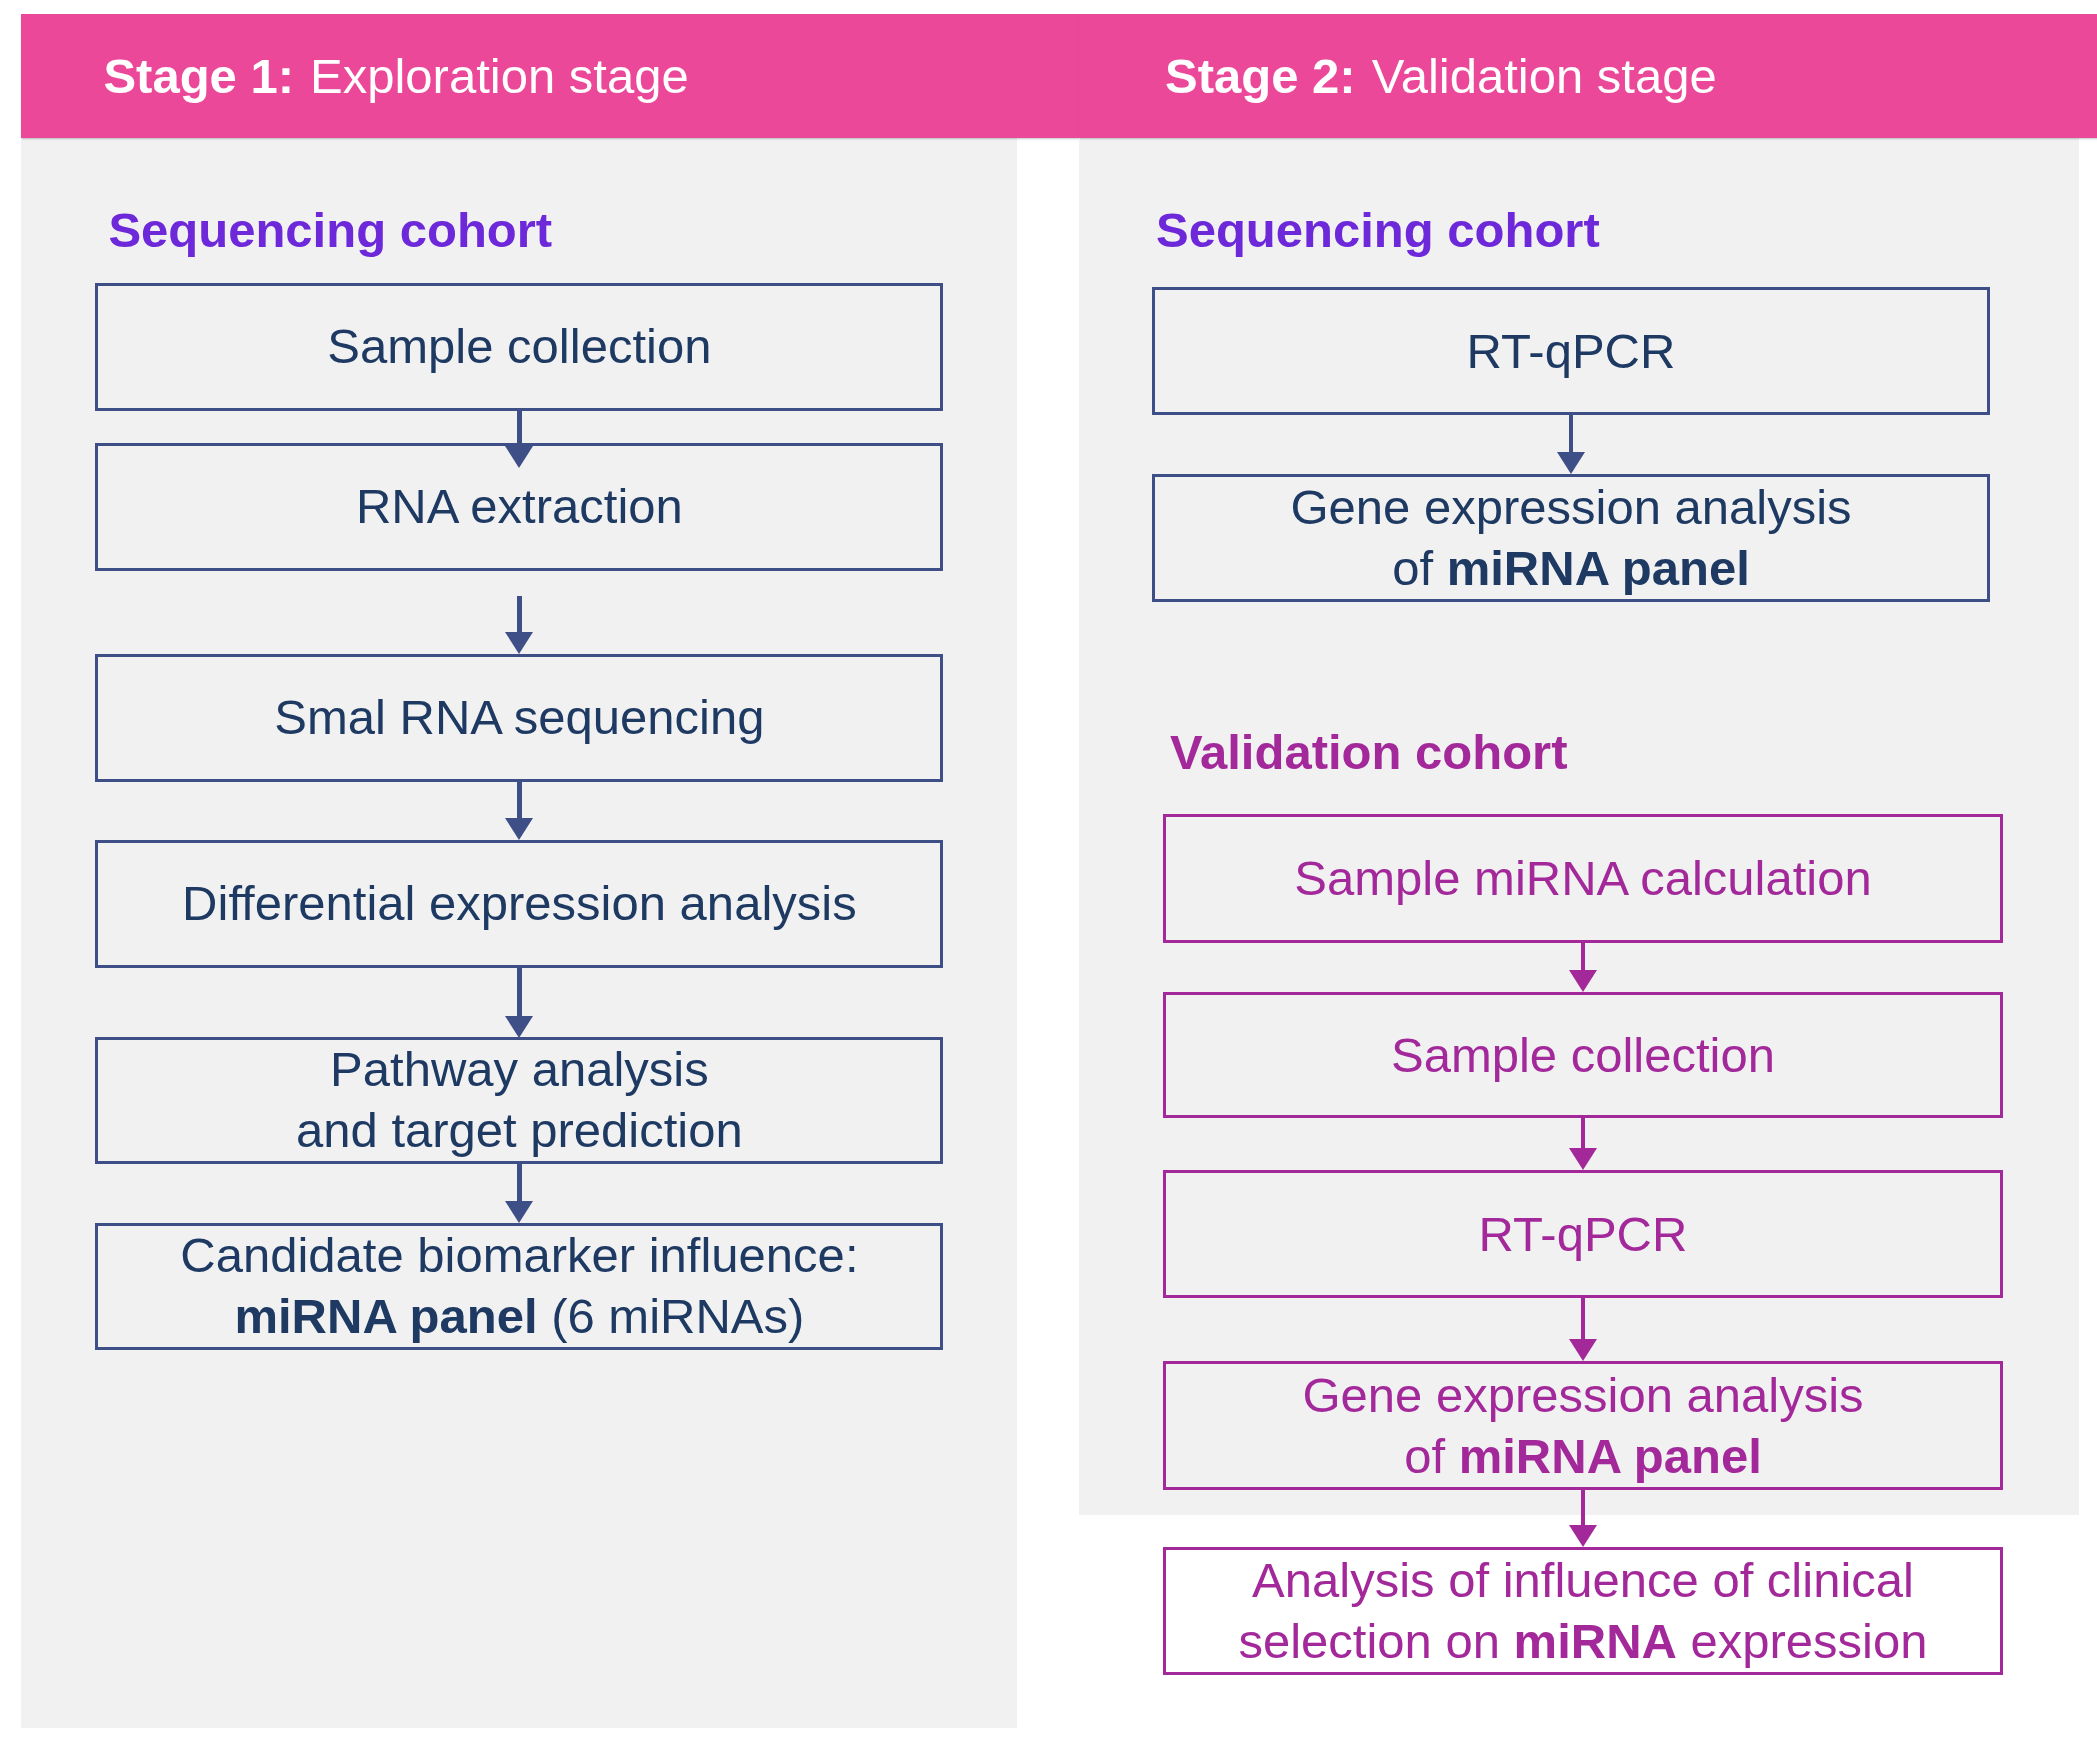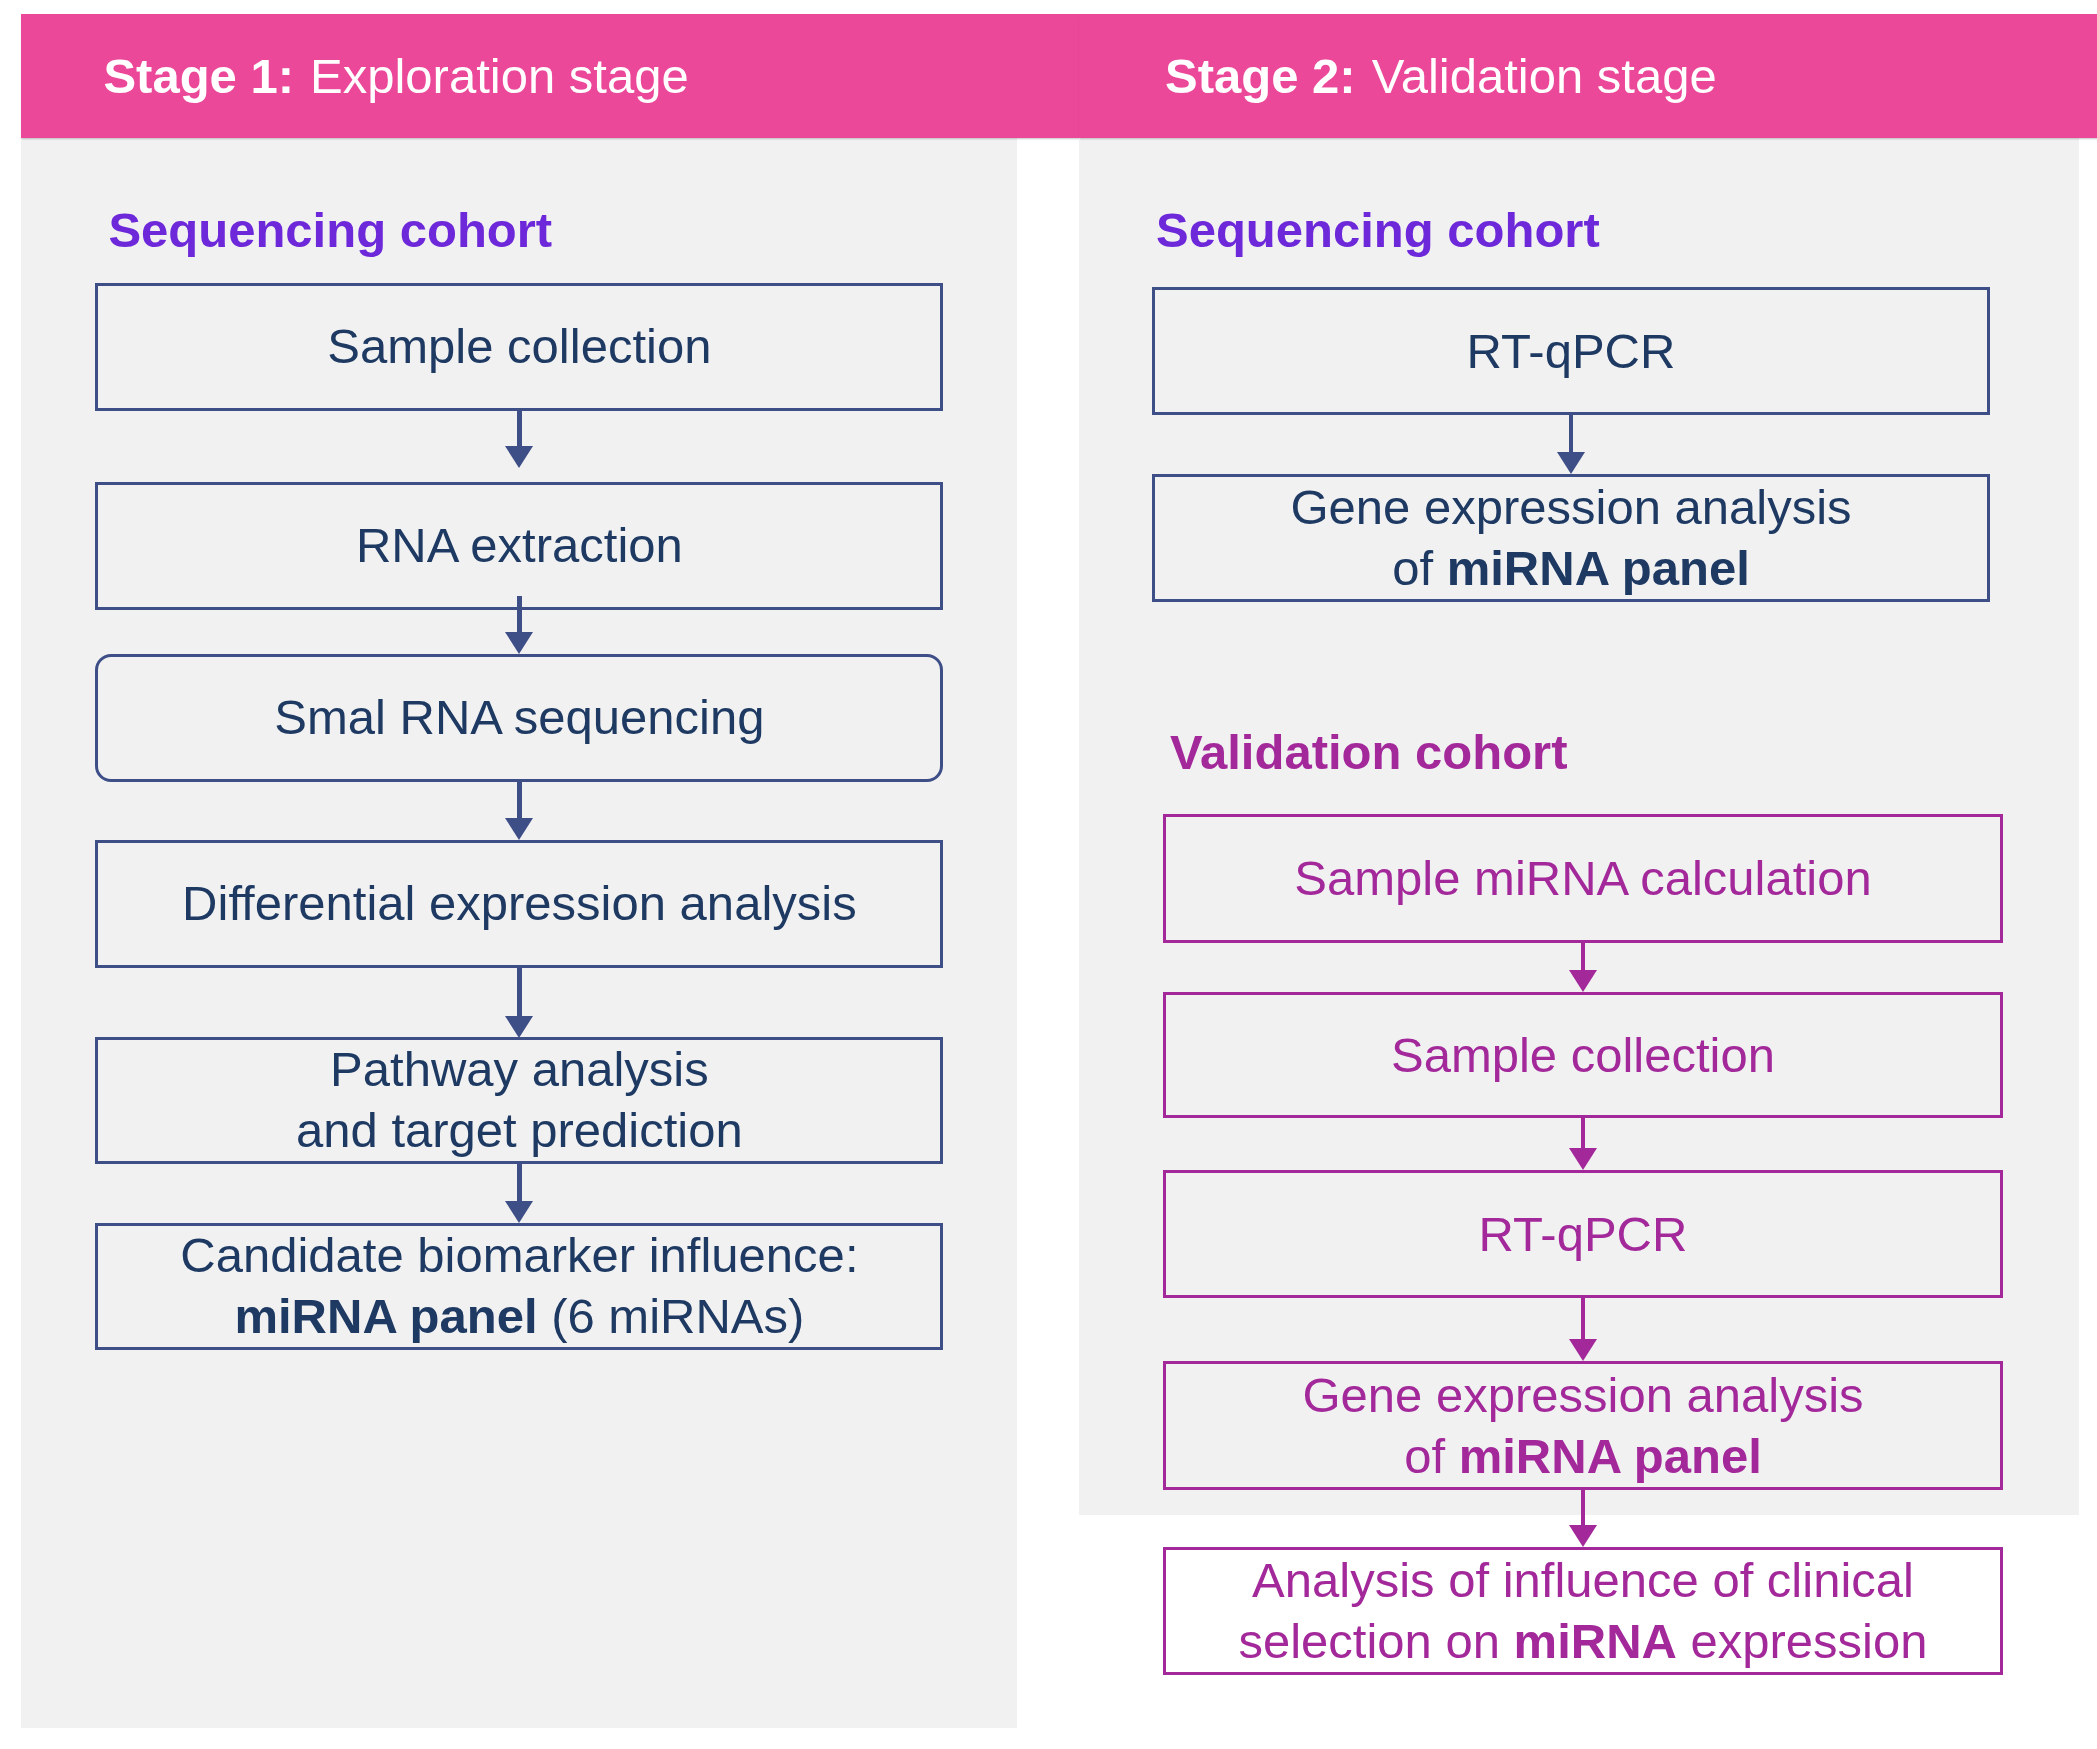--- a/index.html
+++ b/index.html
@@ -66,30 +66,30 @@
 
   <div class="fbox navy s1box" style="top:269px;height:128px;">
     <div>Sample collection</div>
   </div>
 
   <div class="arrow navy" style="left:484px;top:396px;height:58px;">
     <div class="shaft"></div>
     <div class="head"></div>
   </div>
 
-  <div class="fbox navy s1box" style="top:468px;height:128px;">
+  <div class="fbox navy s1box" style="top:429px;height:128px;">
     <div>RNA extraction</div>
   </div>
 
   <div class="arrow navy" style="left:484px;top:582px;height:58px;">
     <div class="shaft"></div>
     <div class="head"></div>
   </div>
 
-  <div class="fbox navy s1box" style="top:640px;height:128px;border-radius:16px;">
+  <div class="fbox navy s1box" style="top:640px;height:128px;">
     <div>Smal RNA sequencing</div>
   </div>
 
   <div class="arrow navy" style="left:484px;top:768px;height:58px;">
     <div class="shaft"></div>
     <div class="head"></div>
   </div>
 
   <div class="fbox navy s1box" style="top:826px;height:128px;">
     <div>Differential expression analysis</div>

